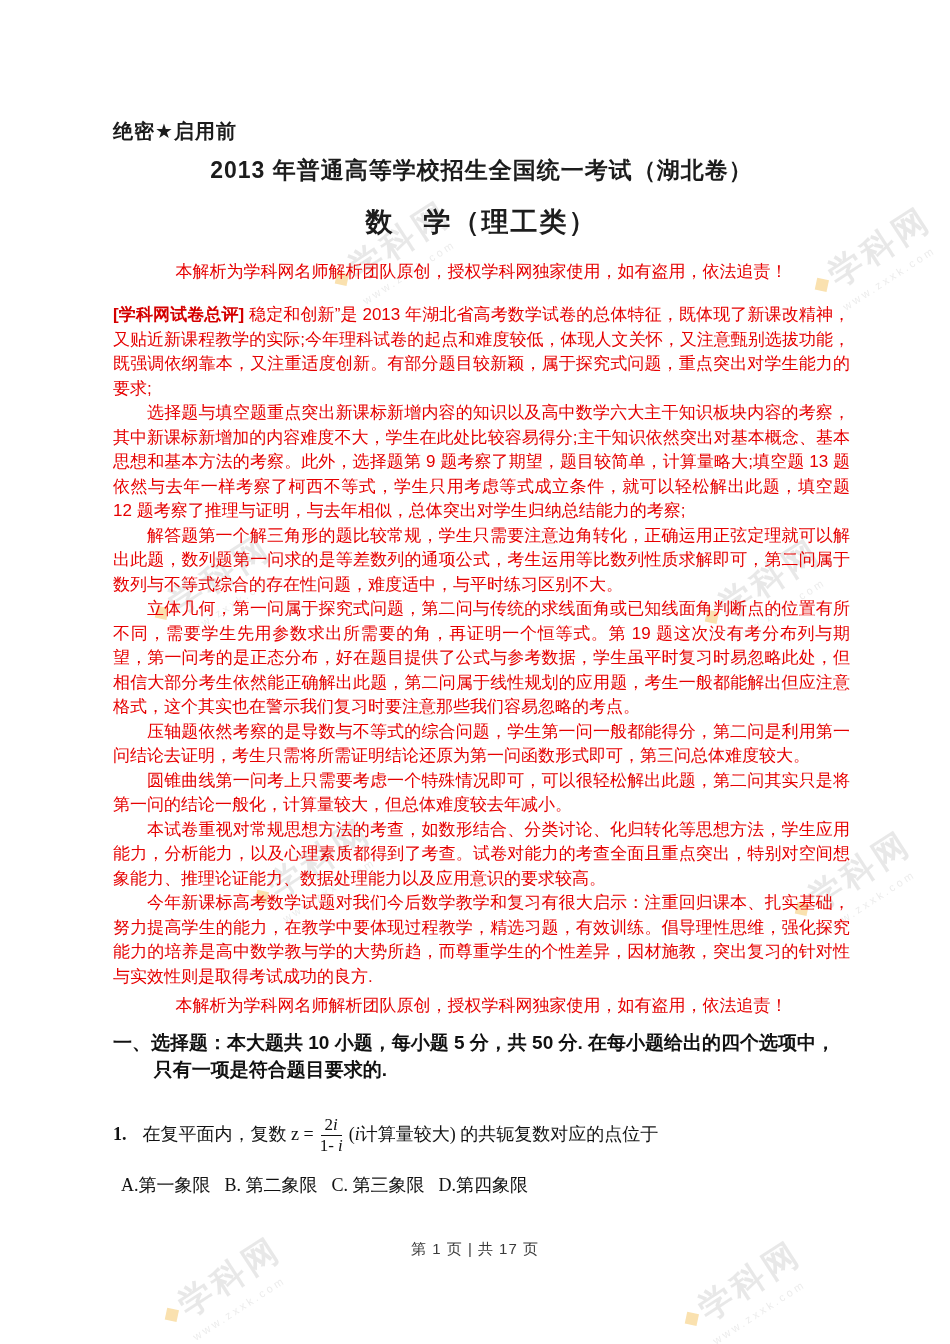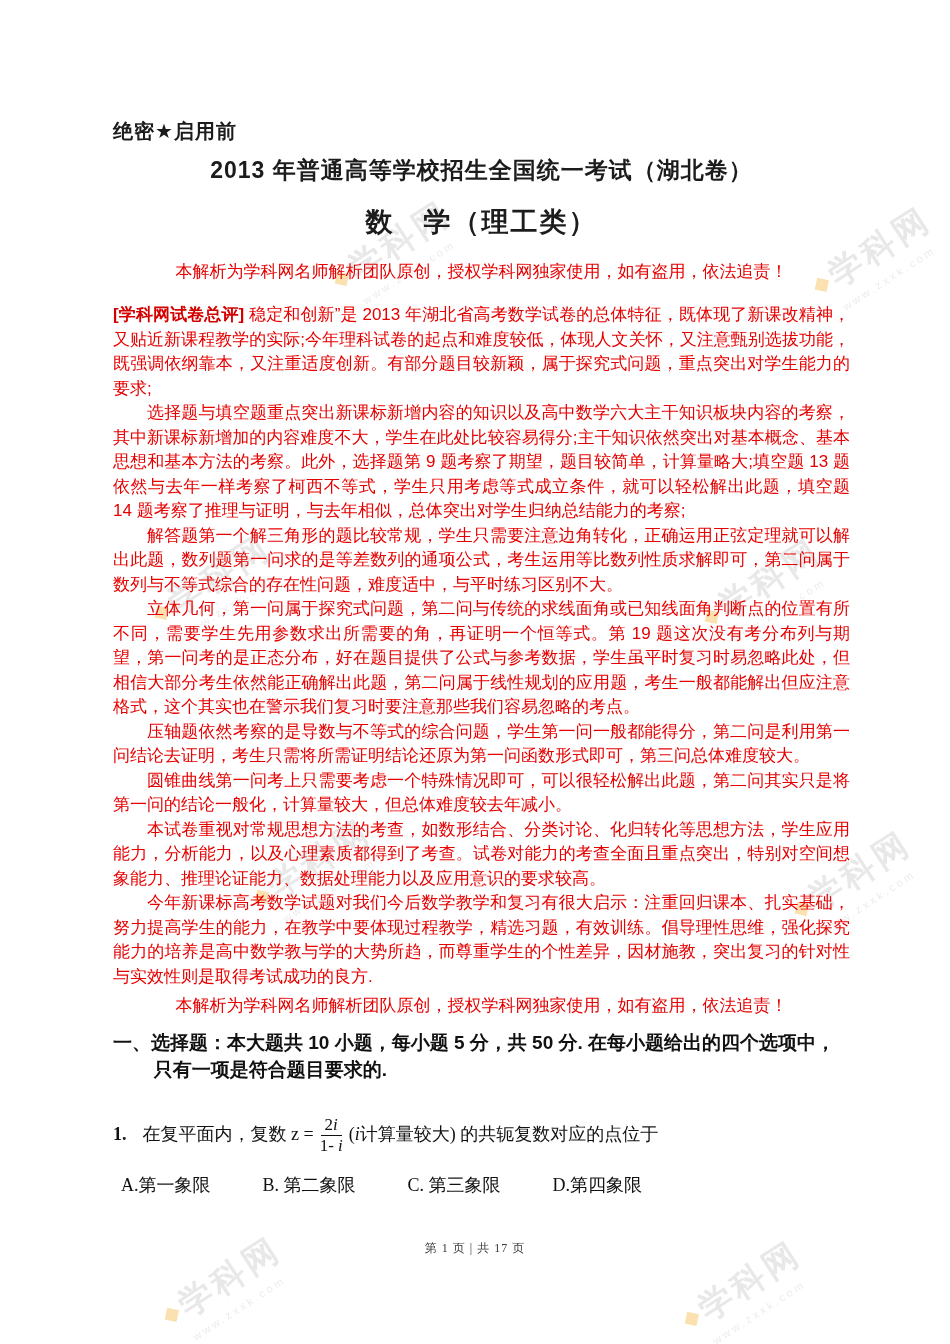--- a/index.html
+++ b/index.html
@@ -26,25 +26,25 @@
   .q1{margin-top:32px;font-family:"Liberation Serif","DejaVu Serif",serif;font-size:18px;color:#111;}
   .qnum{font-weight:700;margin-right:16px;}
   .frac{
     display:inline-flex;flex-direction:column;align-items:center;
     vertical-align:middle;margin:0 4px;font-size:17px;line-height:1.2;
   }
   .frac .num{padding:0 4px;border-bottom:1.6px solid #111;}
   .frac .den{padding:0 2px;}
   .var{font-style:italic;font-family:"Liberation Serif","DejaVu Serif",serif;}
   .options{margin-top:16px;padding-left:8px;font-family:"Liberation Serif","DejaVu Serif",serif;
-    font-size:18px;color:#111;display:flex;gap:52px;}
+    font-size:18px;color:#111;display:flex;gap:14px;}
   .footer{
     position:absolute;left:0;right:0;top:1240px;z-index:2;
-    text-align:center;font-family:Liberation Serif, serif;
-    font-size:12px;color:#3a3a3a;letter-spacing:1px;
+    text-align:center;font-family:Liberation Sans, sans-serif;
+    font-size:15px;color:#3a3a3a;letter-spacing:1px;
   }
   
   .wm{
     position:absolute;z-index:1;transform:rotate(-33deg);
     color:#d7d7d7;opacity:.55;text-align:center;pointer-events:none;user-select:none;
   }
   .wm .wm-row{display:flex;align-items:center;gap:6px;justify-content:center;}
   .wm .cap-icon{width:12px;height:12px;background:#f2b63c;transform:rotate(45deg);opacity:.75;}
   .wm .wm-text{font-size:34px;letter-spacing:4px;font-weight:700;}
   .wm .wm-sub{font-size:11px;letter-spacing:3px;color:#dcdcdc;margin-top:2px;}
@@ -124,21 +124,21 @@
     <div class="secrecy">绝密★启用前</div>
 
     <div class="exam-title">2013 年普通高等学校招生全国统一考试（湖北卷）</div>
 
     <div class="subject-title">数　学（理工类）</div>
 
     <div class="notice">本解析为学科网名师解析团队原创，授权学科网独家使用，如有盗用，依法追责！</div>
 
     <div class="review">
       <p class="first"><b>[学科网试卷总评]</b><span> 稳定和创新”是 2013 年湖北省高考数学试卷的总体特征，既体现了新课改精神，又贴近新课程教学的实际;今年理科试卷的起点和难度较低，体现人文关怀，又注意甄别选拔功能，既强调依纲靠本，又注重适度创新。有部分题目较新颖，属于探究式问题，重点突出对学生能力的要求;</span></p>
-      <p>选择题与填空题重点突出新课标新增内容的知识以及高中数学六大主干知识板块内容的考察，其中新课标新增加的内容难度不大，学生在此处比较容易得分;主干知识依然突出对基本概念、基本思想和基本方法的考察。此外，选择题第 9 题考察了期望，题目较简单，计算量略大;填空题 13 题依然与去年一样考察了柯西不等式，学生只用考虑等式成立条件，就可以轻松解出此题，填空题 14 题考察了推理与证明，与去年相似，总体突出对学生归纳总结能力的考察;</p>
+      <p>选择题与填空题重点突出新课标新增内容的知识以及高中数学六大主干知识板块内容的考察，其中新课标新增加的内容难度不大，学生在此处比较容易得分;主干知识依然突出对基本概念、基本思想和基本方法的考察。此外，选择题第 9 题考察了期望，题目较简单，计算量略大;填空题 13 题依然与去年一样考察了柯西不等式，学生只用考虑等式成立条件，就可以轻松解出此题，填空题 12 题考察了推理与证明，与去年相似，总体突出对学生归纳总结能力的考察;</p>
       <p>解答题第一个解三角形的题比较常规，学生只需要注意边角转化，正确运用正弦定理就可以解出此题，数列题第一问求的是等差数列的通项公式，考生运用等比数列性质求解即可，第二问属于数列与不等式综合的存在性问题，难度适中，与平时练习区别不大。</p>
       <p>立体几何，第一问属于探究式问题，第二问与传统的求线面角或已知线面角判断点的位置有所不同，需要学生先用参数求出所需要的角，再证明一个恒等式。第 19 题这次没有考分布列与期望，第一问考的是正态分布，好在题目提供了公式与参考数据，学生虽平时复习时易忽略此处，但相信大部分考生依然能正确解出此题，第二问属于线性规划的应用题，考生一般都能解出但应注意格式，这个其实也在警示我们复习时要注意那些我们容易忽略的考点。</p>
       <p>压轴题依然考察的是导数与不等式的综合问题，学生第一问一般都能得分，第二问是利用第一问结论去证明，考生只需将所需证明结论还原为第一问函数形式即可，第三问总体难度较大。</p>
       <p>圆锥曲线第一问考上只需要考虑一个特殊情况即可，可以很轻松解出此题，第二问其实只是将第一问的结论一般化，计算量较大，但总体难度较去年减小。</p>
       <p>本试卷重视对常规思想方法的考查，如数形结合、分类讨论、化归转化等思想方法，学生应用能力，分析能力，以及心理素质都得到了考查。试卷对能力的考查全面且重点突出，特别对空间想象能力、推理论证能力、数据处理能力以及应用意识的要求较高。</p>
       <p>今年新课标高考数学试题对我们今后数学教学和复习有很大启示：注重回归课本、扎实基础，努力提高学生的能力，在教学中要体现过程教学，精选习题，有效训练。倡导理性思维，强化探究能力的培养是高中数学教与学的大势所趋，而尊重学生的个性差异，因材施教，突出复习的针对性与实效性则是取得考试成功的良方.</p>
     </div>
 
     <div class="notice notice-bottom">本解析为学科网名师解析团队原创，授权学科网独家使用，如有盗用，依法追责！</div>
 

